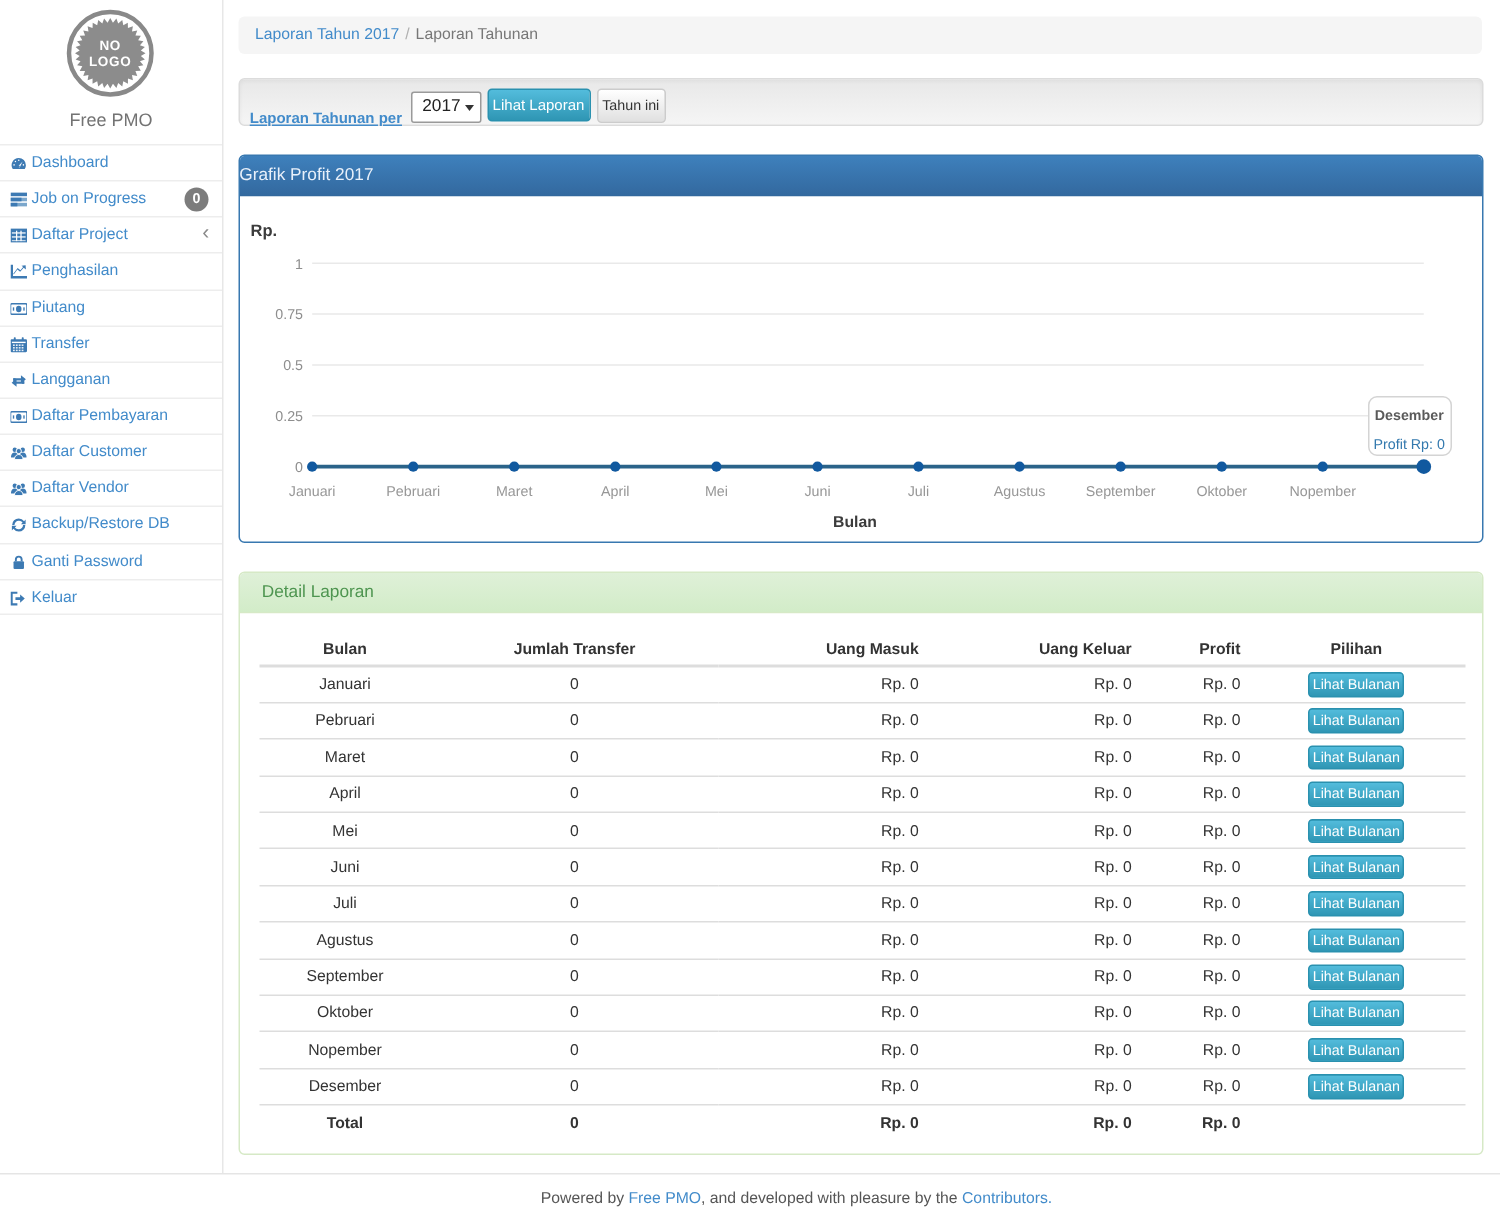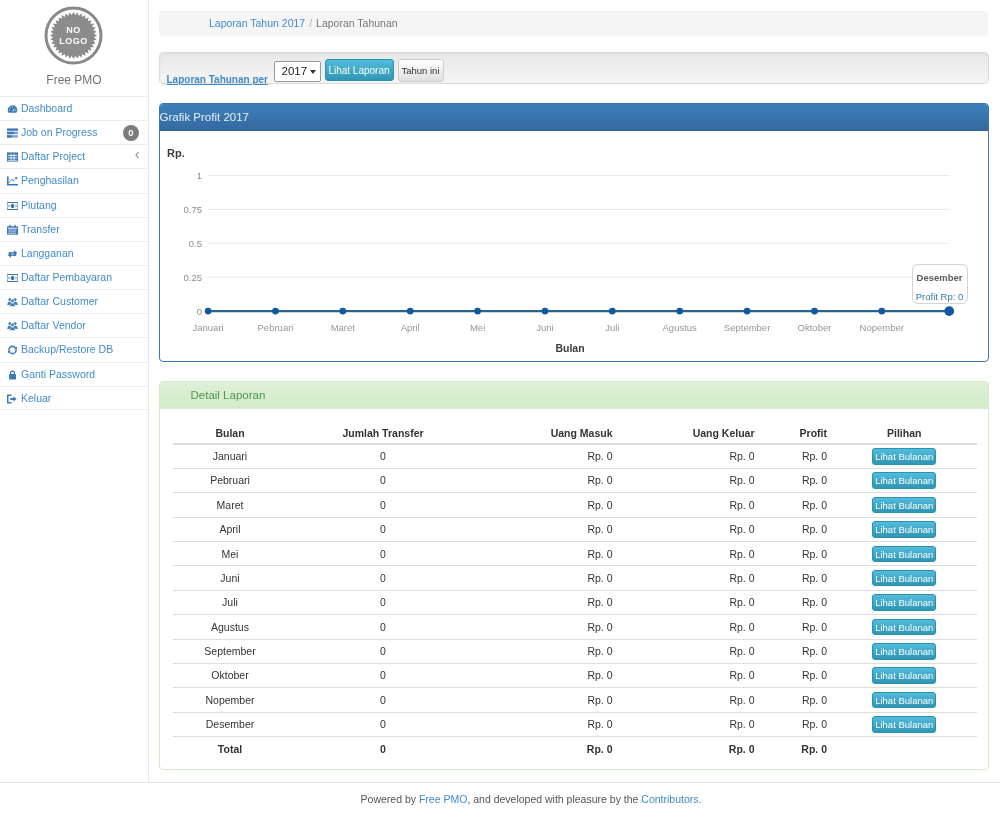--- a/index.html
+++ b/index.html
@@ -13,42 +13,42 @@
 #menu { position:absolute; left:0; top:96px; width:148px; list-style:none; }
 #menu li { position:relative; height:24.15px; border-top:1px solid #ededed; line-height:22.5px; white-space:nowrap; }
 #menu li:last-child { border-bottom:1px solid #ededed; }
 #menu li .ic { position:absolute; left:7px; top:6px; width:11px; height:12px; }
 #menu li .tx { position:absolute; left:21px; top:0; font-size:10.5px; color:#428bca; }
 #menu .badge { position:absolute; right:9px; top:4px; width:16px; height:16px; border-radius:8px; background:#7c7c7c; color:#fff; font-size:9.5px; font-weight:bold; text-align:center; line-height:16px; }
 #menu .chev { position:absolute; right:8.5px; top:2px; color:#8a8a8a; font-size:14px; line-height:1; }
 
 
 #crumb { position:absolute; left:159px; top:10.5px; width:829px; height:25.5px; background:#f5f5f5; border-radius:4px; font-size:10.5px; line-height:25.5px; padding-left:11px; color:#777; }
-#crumb a { color:#428bca; text-decoration:none;margin-left:39px; }
+#crumb a { color:#428bca; text-decoration:none; }
 #crumb .sep { color:#b0b0b0; padding:0 4px; }
 
 
 #well { position:absolute; left:158.5px; top:52px; width:830px; height:32px; border:1px solid #dcdcdc; border-radius:4px; background:linear-gradient(to bottom,#e8e8e8 0%,#f5f5f5 100%); box-shadow:inset 0 1px 3px rgba(0,0,0,.05); }
 #well .lbl { position:absolute; left:7px; top:21px; font-size:10px; font-weight:bold; color:#428bca; letter-spacing:0;text-decoration:underline; }
 #well .sel { position:absolute; left:114px; top:7.5px; width:47px; height:21px; background:#fff; border:1px solid #9a9a9a; border-radius:2px; font-size:11.5px; color:#222; line-height:19px; padding-left:7px; }
 #well .sel .arr { position:absolute; right:4px; top:8px; width:0; height:0; border-left:3.5px solid transparent; border-right:3.5px solid transparent; border-top:4px solid #333; }
 .btn { display:inline-block; text-align:center; border-radius:3px; text-decoration:none; }
 #well .btn-info { position:absolute; left:165px; top:6px; width:69px; height:22px; line-height:21px; font-size:10px; white-space:nowrap; color:#fff; background:linear-gradient(to bottom,#53bcdc 0%,#2f96b4 100%); border:1px solid #2a91af; }
 #well .btn-default { position:absolute; left:238px; top:6px; width:46px; height:23px; line-height:21px; font-size:9.5px; white-space:nowrap; color:#333; background:linear-gradient(to bottom,#fff 0%,#e0e0e0 100%); border:1px solid #ccc; }
 
 
 #cpanel { position:absolute; left:158.5px; top:103px; width:830px; height:259px; border:1px solid #3878b0; border-radius:4px; background:#fff; }
 #cpanel .hd { height:27px; background:linear-gradient(to bottom,#3e80bc 0%,#33699f 100%); border-bottom:1px solid #32689d; border-radius:3px 3px 0 0; color:#e8f0fa; font-size:11.5px; line-height:26px; }
 #ctip { position:absolute; left:752px; top:160px; width:56px; height:40px; background:rgba(255,255,255,.95); border:1px solid #d4d4d4; border-radius:6px; text-align:center; }
 #ctip .t1 { font-size:9.5px; font-weight:bold; color:#5a5a5a; margin-top:6.5px; white-space:nowrap; }
 #ctip .t2 { font-size:9.5px; color:#3379ae; margin-top:8px; white-space:nowrap;text-align:center; }
 
 
 #dpanel { position:absolute; left:158.5px; top:381px; width:830px; height:389px; border:1px solid #d6e9c6; border-radius:4px; background:#fff; }
-#dpanel .hd { height:27px; background:linear-gradient(to bottom,#dff0d8 0%,#d2ecc8 100%); border-bottom:1px solid #d6e9c6; border-radius:3px 3px 0 0; color:#4e9550; font-size:11.5px; line-height:26px; padding-left:31px; }
+#dpanel .hd { height:27px; background:linear-gradient(to bottom,#dff0d8 0%,#d2ecc8 100%); border-bottom:1px solid #d6e9c6; border-radius:3px 3px 0 0; color:#4e9550; font-size:11.5px; line-height:26px; padding-left:15px; }
 #dtable { position:absolute; left:13px; top:42px; width:804px; border-collapse:collapse; table-layout:fixed; font-size:10.5px; color:#333; }
 #dtable th { font-weight:bold; border-bottom:2px solid #ddd; height:20px; padding:0; line-height:1; }
 #dtable td { border-top:1px solid #ddd; height:24.4px; padding:0; line-height:1; }
 #dtable .c { text-align:center; } #dtable .r { text-align:right; padding-right:5px; }
 #dtable td.r { padding-right:5px; }
 .btn-xs { display:inline-block; width:64px; height:16.5px; line-height:15px; border-radius:3px; font-size:9.5px; white-space:nowrap; vertical-align:middle; color:#fff; background:linear-gradient(to bottom,#53bcdc 0%,#2f96b4 100%); border:1px solid #2a91af; text-align:center; }
 
 
 #footline { position:absolute; left:0; top:782px; width:1000px; height:1px; background:#e5e5e5; }
 #footer { position:absolute; left:0; top:793px; width:1000px; text-align:center; font-size:10.5px; color:#555;margin-left:31px; }

